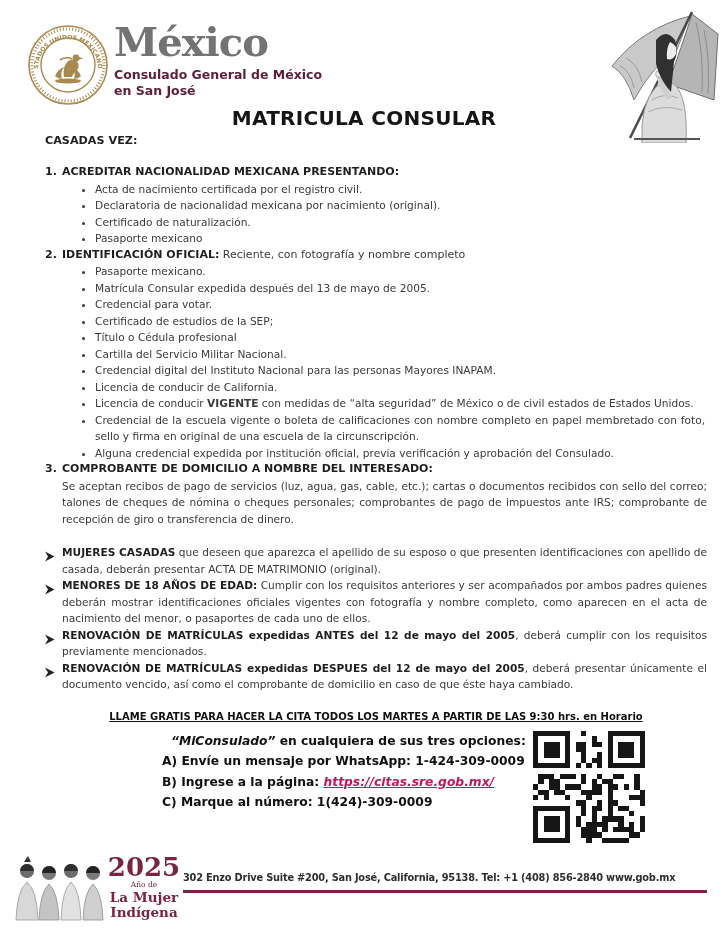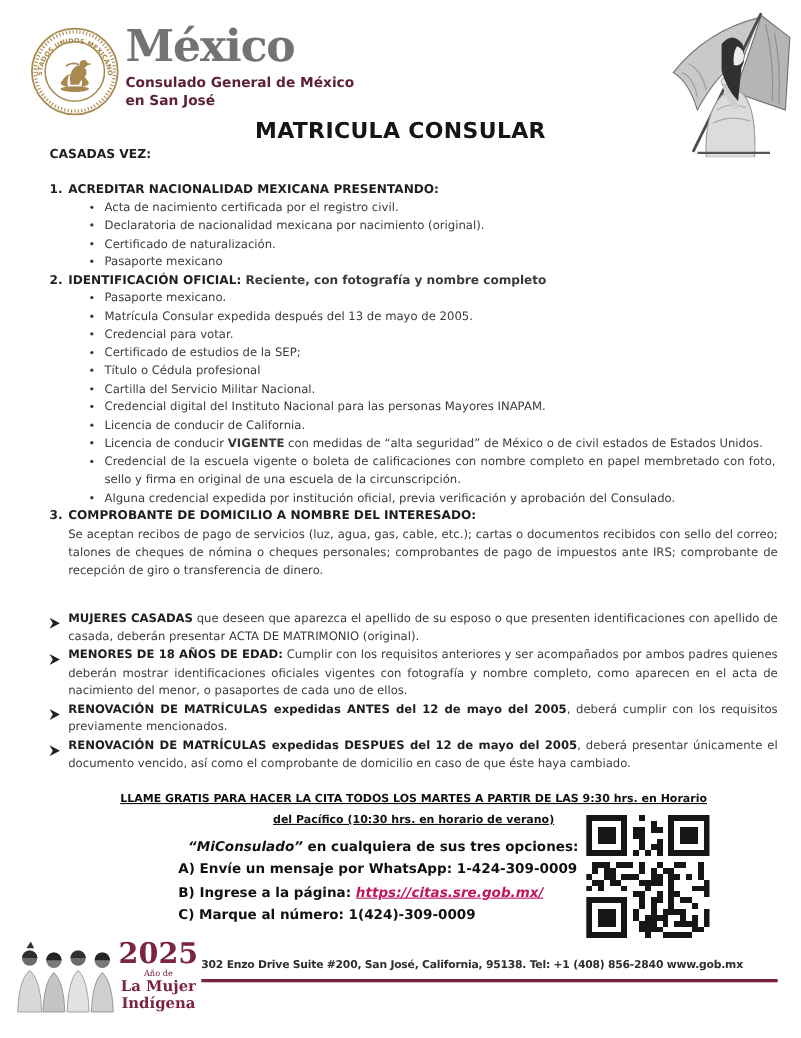--- a/index.html
+++ b/index.html
@@ -15,26 +15,26 @@
   .hero{position:absolute;right:6px;top:8px;}
   .doc-title{position:absolute;left:0;right:0;top:106px;text-align:center;
              font-size:20px;font-weight:bold;color:#151515;letter-spacing:.3px;}
 
   
   .content{position:absolute;left:45px;top:134px;width:662px;}
   .primera{font-size:11.2px;font-weight:bold;color:#1f1f1f;margin:0 0 17px;}
   .req-head{font-size:11px;line-height:16.5px;}
   .req-num{display:inline-block;width:17px;font-weight:bold;color:#1f1f1f;}
   .req-title{font-weight:bold;color:#1f1f1f;}
-  .req-rest{font-weight:bold;color:#3a3a3a;text-align:right;}
+  .req-rest{font-weight:normal;color:#3a3a3a;text-align:right;}
   ul.bullets{margin:0;padding:0 0 0 50px;list-style:disc;}
   ul.bullets li{font-size:10.6px;line-height:16.5px;text-align:justify;padding-right:2px;}
   .req-para{margin:0 0 0 17px;font-size:10.6px;line-height:16.5px;text-align:justify;}
 
-  .notes{margin-top:27px;}
+  .notes{margin-top:17px;}
   .note{display:flex;}
   .arrow-cell{flex:0 0 17px;padding-top:3px;}
   .note-text{margin:0;flex:1;font-size:10.6px;line-height:16.5px;text-align:justify;}
   .note-text b{color:#1f1f1f;}
 
   
   .appt{position:relative;margin-top:14px;}
   .call-line{margin:0;text-align:center;font-size:10px;font-weight:bold;
              color:#101010;line-height:19px;}
   .call-line span{text-decoration:underline;}
@@ -173,21 +173,20 @@
       <div class="note">
         <span class="arrow-cell"><svg width="10" height="11" viewBox="0 0 10 11">
               <path d="M0 0.5 L9.5 5.5 L0 10.5 L3 5.5 Z" fill="#222"></path>
             </svg></span>
         <p class="note-text"><b>RENOVACIÓN DE MATRÍCULAS expedidas DESPUES del 12 de mayo del 2005</b><span>, deberá presentar únicamente el documento vencido, así como el comprobante de domicilio en caso de que éste haya cambiado.</span></p>
       </div>
     </div>
 
     <div class="appt">
       <p class="call-line"><span>LLAME GRATIS PARA HACER LA CITA TODOS LOS MARTES A PARTIR DE LAS 9:30 hrs. en Horario</span></p>
-      <p class="call-line"><span>del Pacífico (10:30 hrs. en horario de verano)</span></p>
       <div class="options">
         <p class="indent"><span class="quote-lead">“MiConsulado”</span><span> en cualquiera de sus tres opciones:</span></p>
         <p>A) Envíe un mensaje por WhatsApp: 1-424-309-0009</p>
         <p><span>B) Ingrese a la página: </span><a href="#">https://citas.sre.gob.mx/</a></p>
         <p>C) Marque al número: 1(424)-309-0009</p>
       </div>
       <div class="qr">
         <svg id="qr-svg" width="112" height="112" viewBox="0 0 21 21" shape-rendering="crispEdges">
             <rect x="0" y="0" width="1" height="1" fill="#161616"></rect>
             <rect x="1" y="0" width="1" height="1" fill="#161616"></rect>

